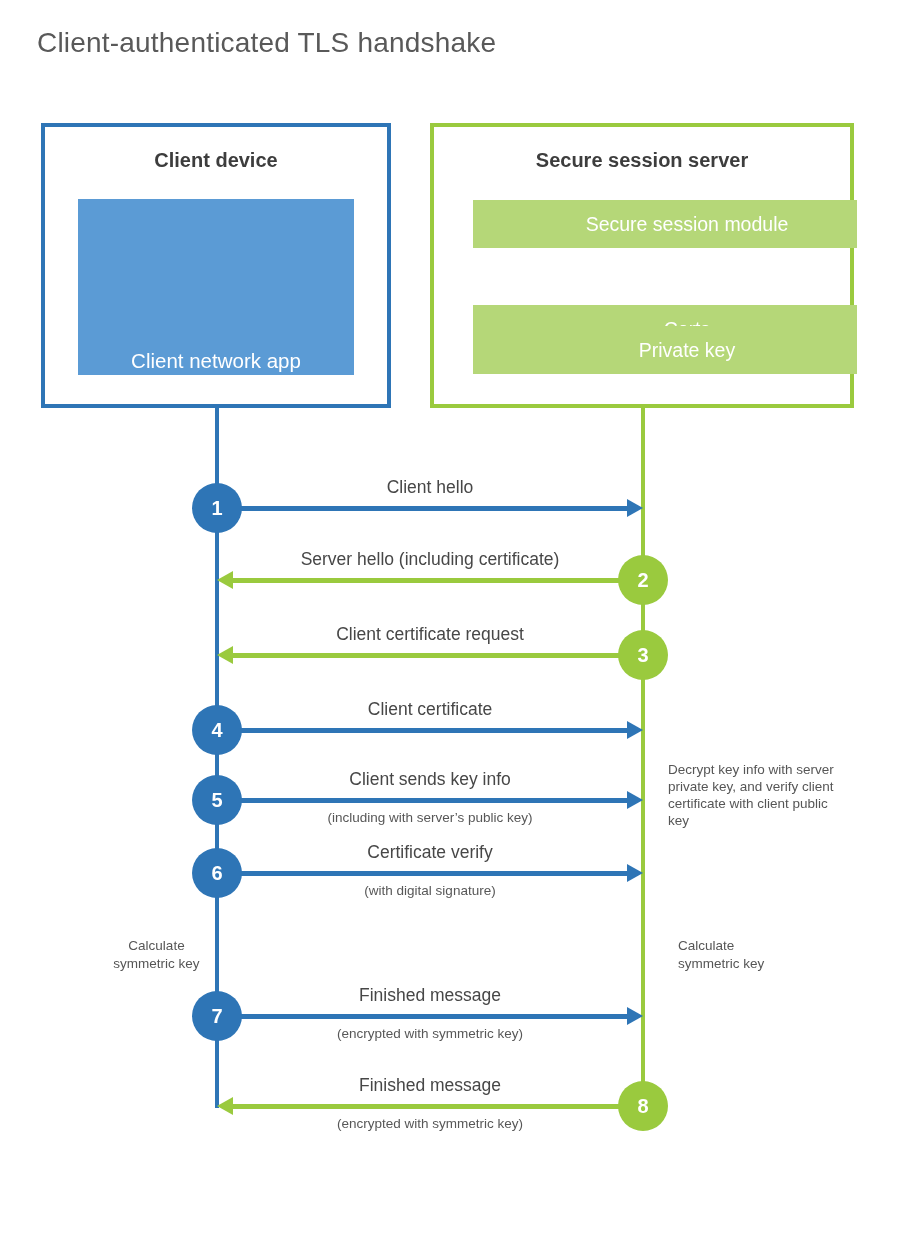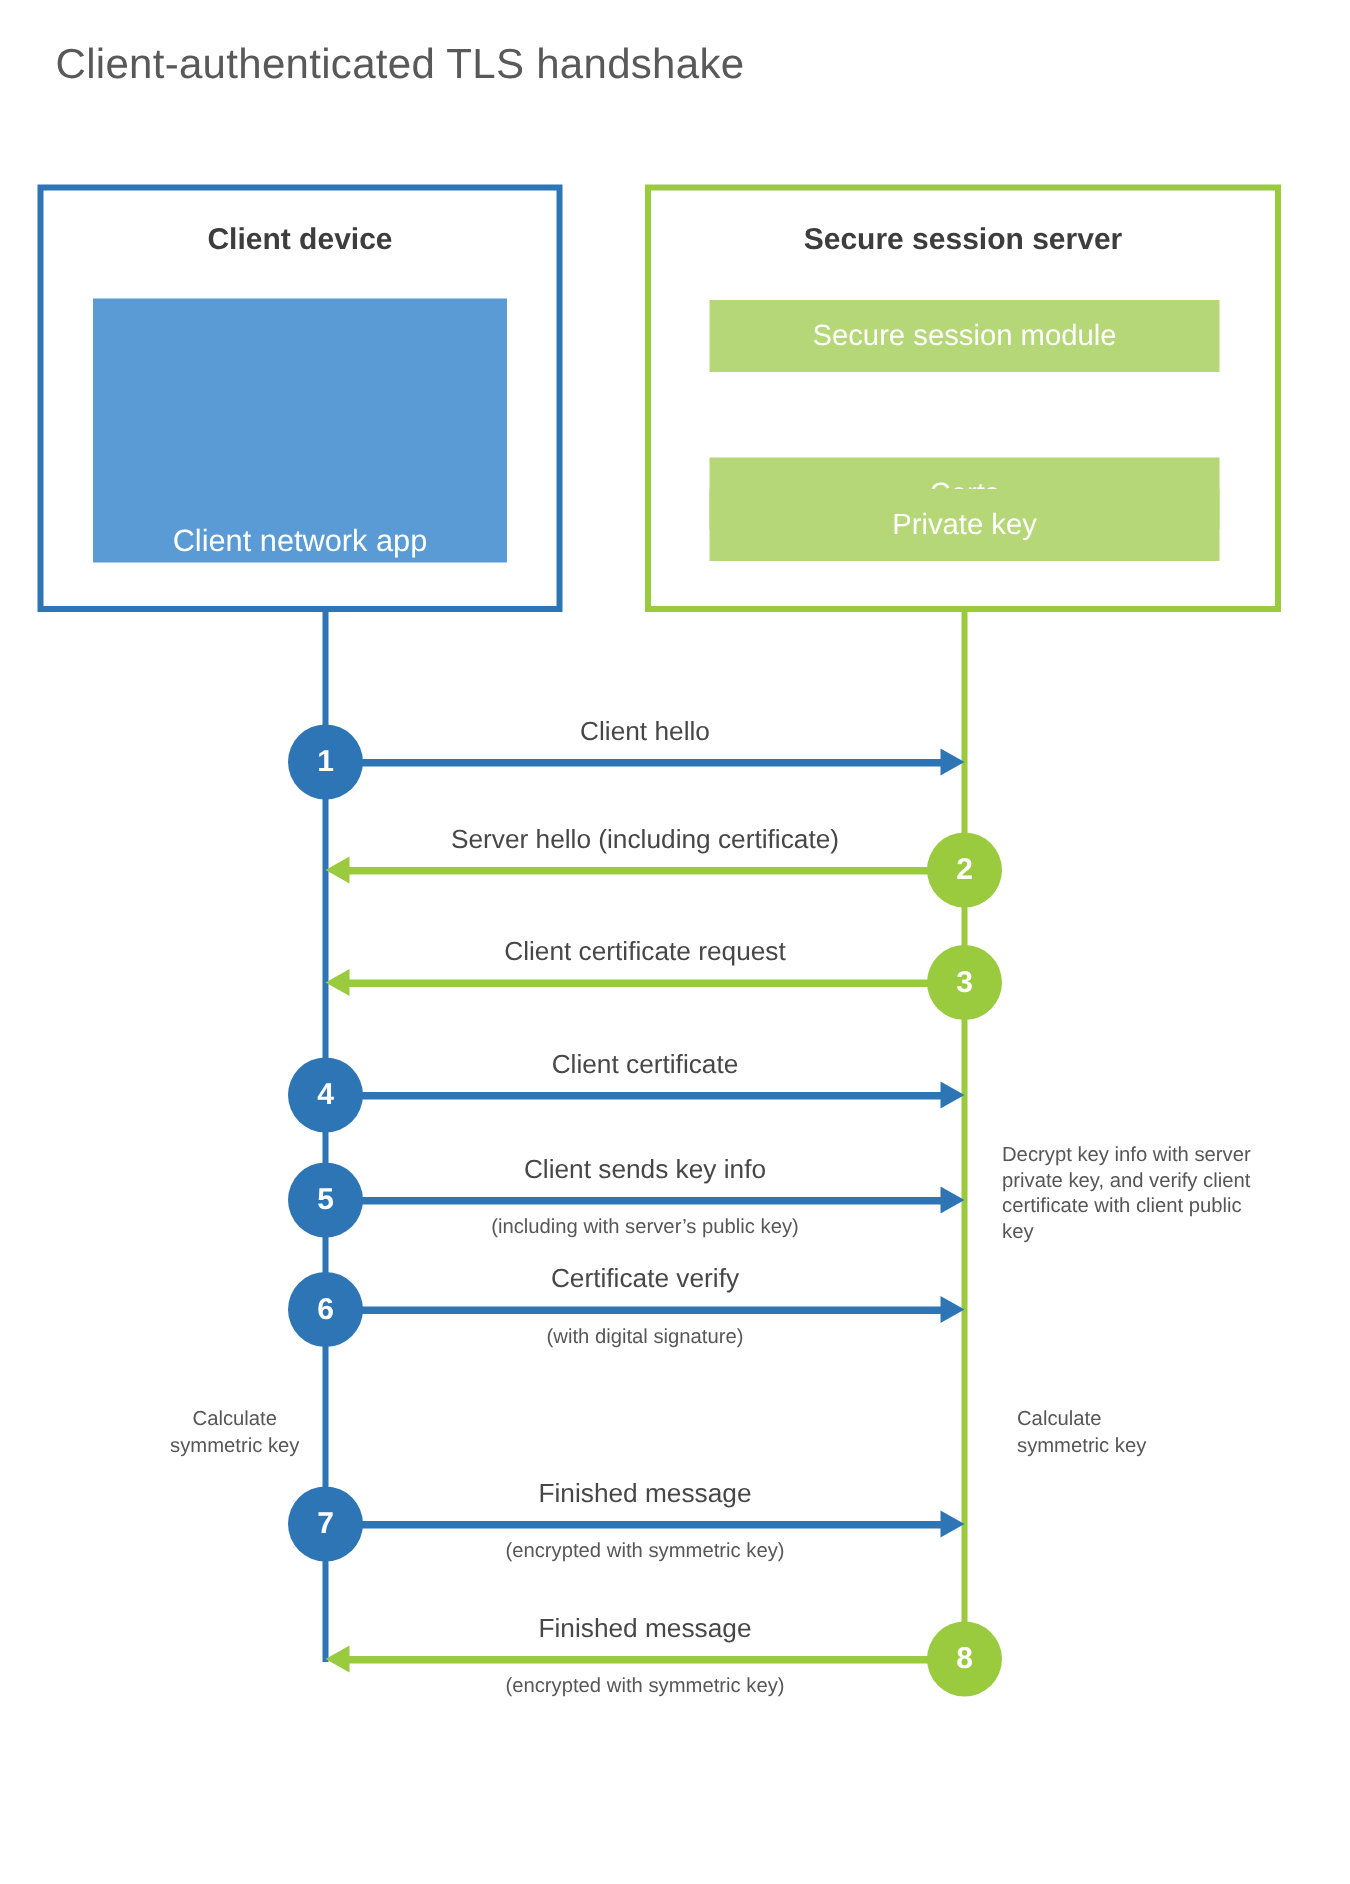--- a/index.html
+++ b/index.html
@@ -3,29 +3,29 @@
 <meta charset="utf-8">
 <style>
   html,body{margin:0;padding:0;background:#ffffff;}
   body{font-family:"Liberation Sans", sans-serif;}
   .canvas{position:relative;width:900px;height:1256px;background:#fff;overflow:hidden;}
 
   .title{position:absolute;left:37px;top:27px;font-size:28px;font-weight:300;color:#595959;letter-spacing:.2px;}
 
   
   .actor-box{position:absolute;top:123px;height:285px;box-sizing:border-box;background:#fff;}
-  .client-box{left:25px;width:350px;border:4px solid #2e75b6;}
+  .client-box{left:41px;width:350px;border:4px solid #2e75b6;}
   .server-box{left:430px;width:424px;border:4px solid #9aca3e;}
   .box-title{margin-top:22px;text-align:center;font-size:20px;font-weight:700;color:#3d3d3d;}
   .client-app{position:absolute;left:33px;top:72px;width:276px;height:176px;background:#5b9bd5;
               display:flex;align-items:flex-end;justify-content:center;text-align:center;
               color:#fff;font-size:20.5px;line-height:28px;}
   .client-app span{display:block;width:180px;}
   .server-bar{position:absolute;left:39px;width:340px;height:48px;background:#b5d778;
-              display:flex;align-items:center;justify-content:center;color:#fff;font-size:19.5px;}
+              display:flex;align-items:center;justify-content:center;color:#fff;font-size:19.5px;padding-left:44px;}
   .bar-1{top:73px;}.bar-2{top:136px;margin-top:42px;}.bar-3{top:199px;}
 
   
   .vline{position:absolute;top:406px;width:4px;}
   .vline-blue{left:215px;height:702px;background:#2e75b6;}
   .vline-green{left:641px;height:700px;background:#9aca3e;}
 
   
   .row{position:absolute;left:217px;width:426px;height:0;}
   .hline{position:absolute;top:-2px;height:5px;}

